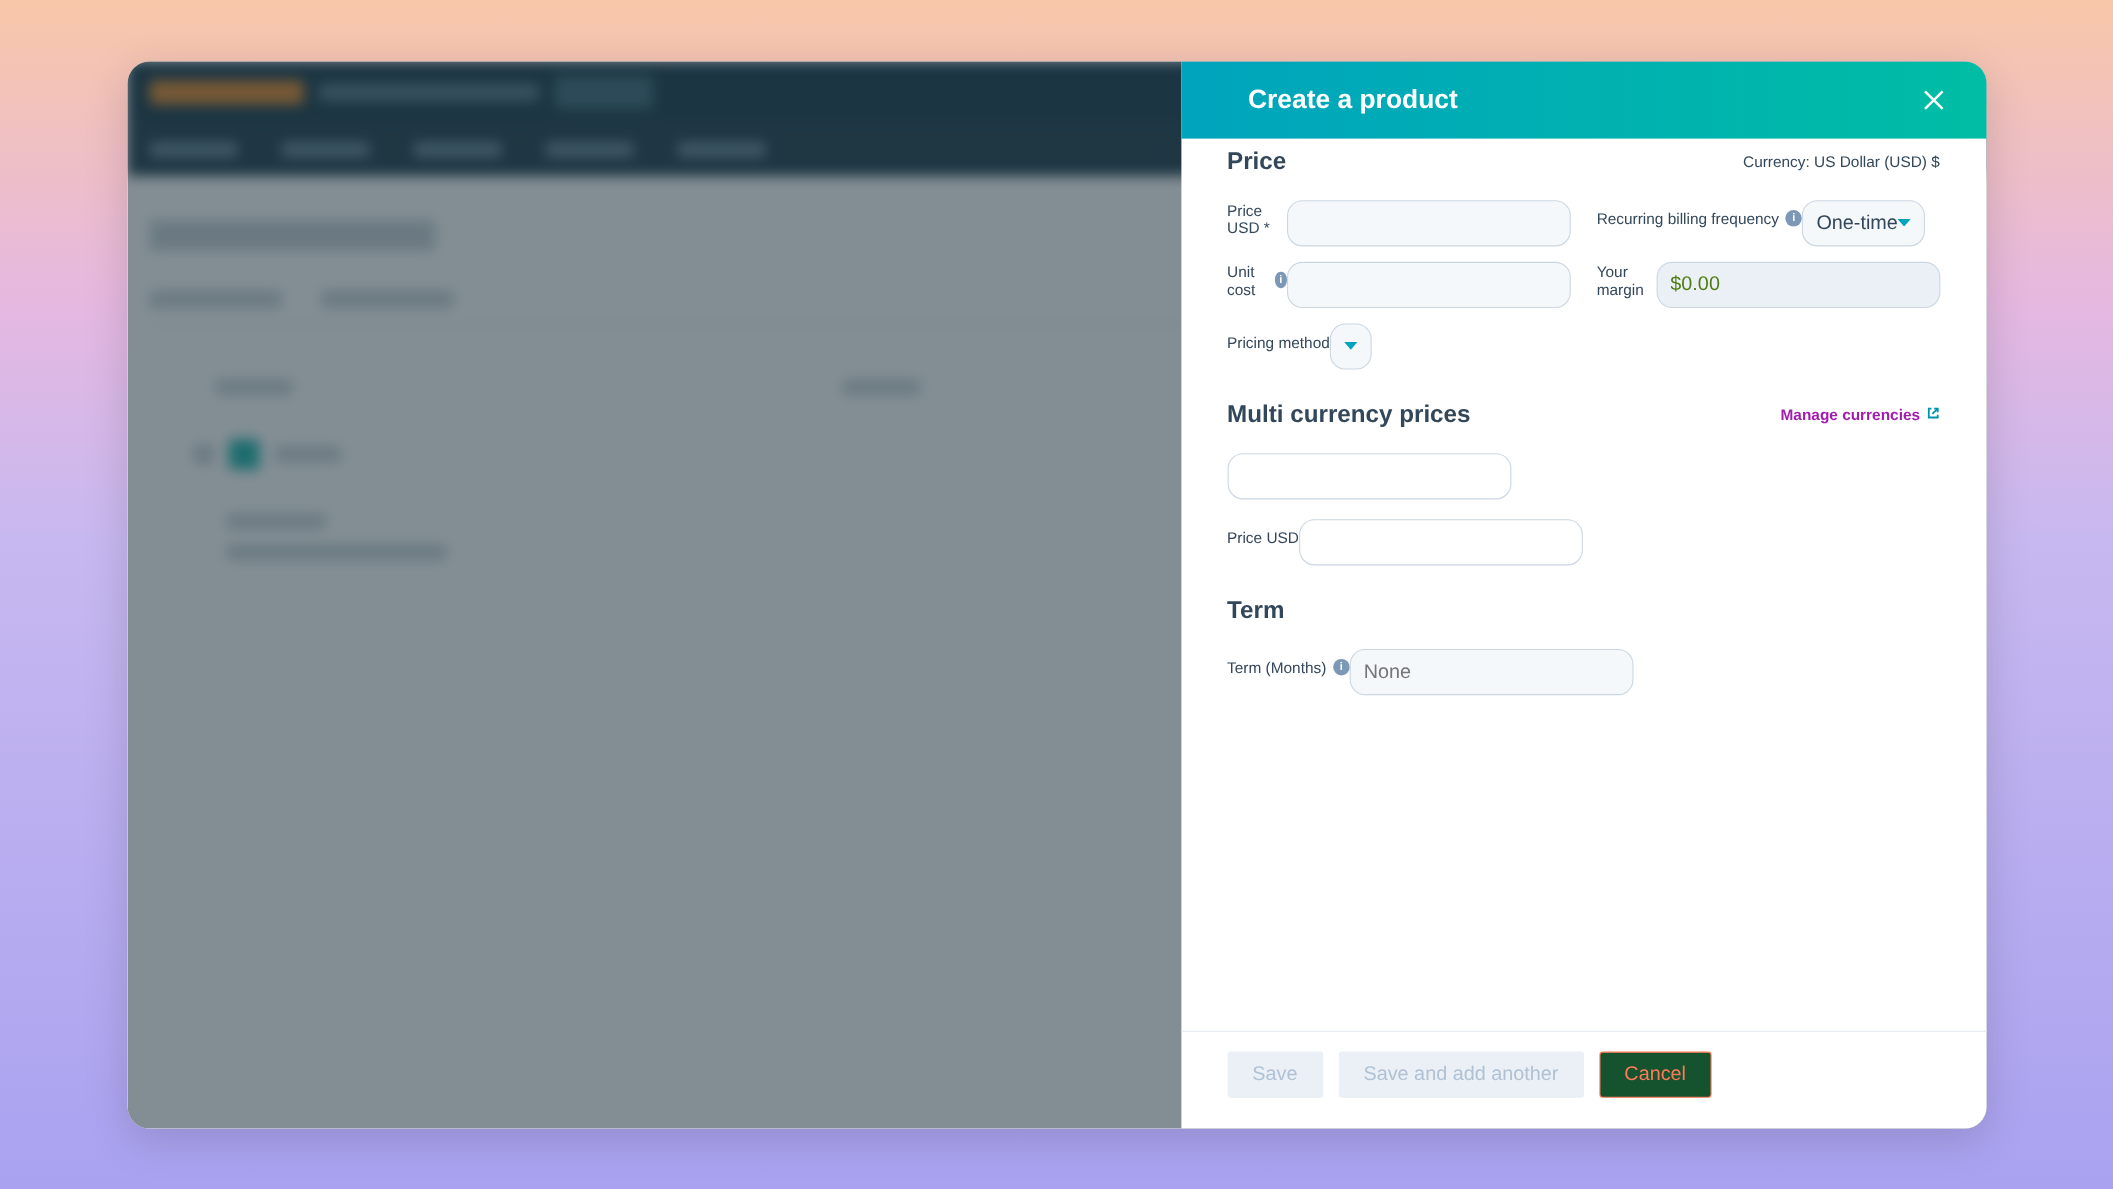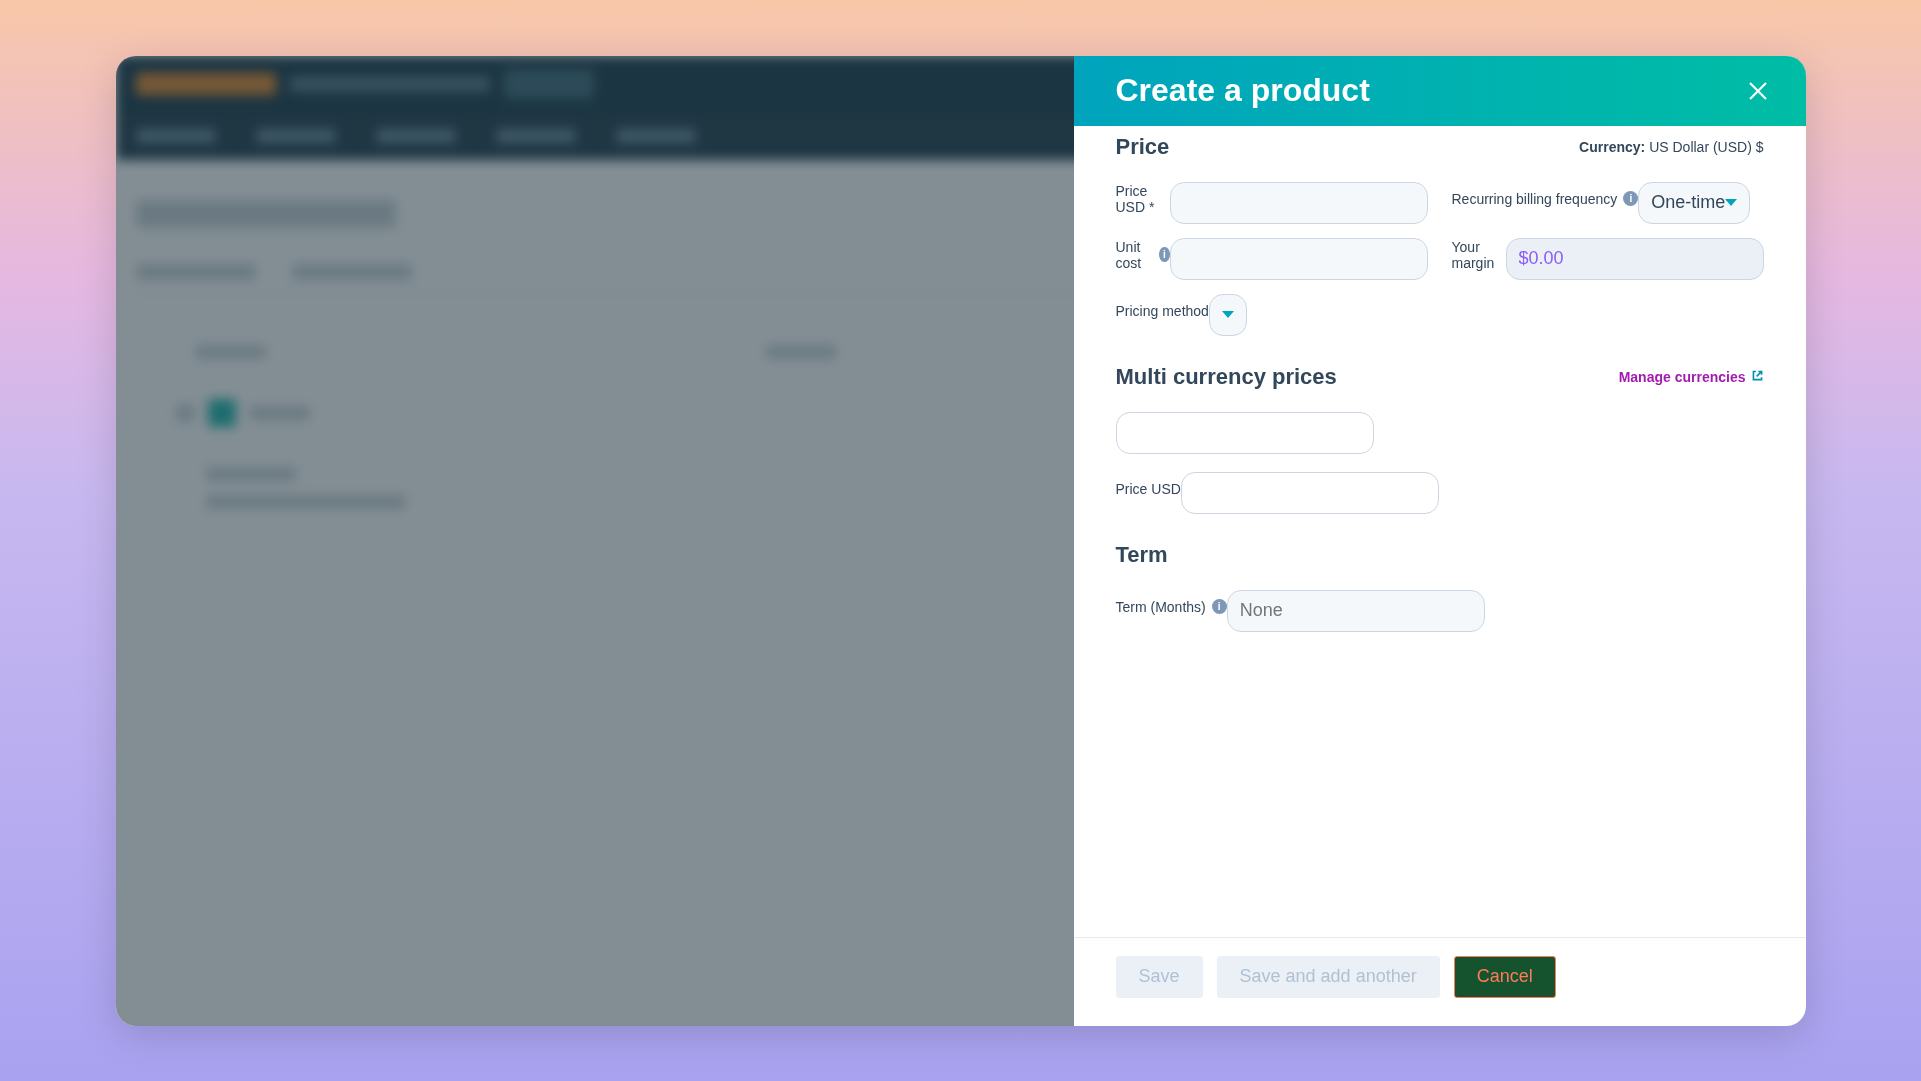--- a/index.html
+++ b/index.html
@@ -59,43 +59,43 @@
     background:#fff;
     display:flex; flex-direction:column;
   }
   .panel-header {
     background: linear-gradient(90deg, #00a4bd 0%, #00bda5 100%);
     height: 70px;
     display:flex; align-items:center; justify-content:space-between;
     padding: 0 32px 0 42px;
     color:#fff;
   }
-  .panel-title { font-size: 32px; font-weight: 600; }
+  .panel-title { font-size: 24px; font-weight: 600; margin-left: 19px; }
   .close-btn { width:32px;height:32px;display:flex;align-items:center;justify-content:center;cursor:pointer;}
   .close-btn svg { width:24px;height:24px;stroke:#fff;stroke-width:2.2;}
 
   .panel-body {
     flex:1; overflow-y:auto; padding: 8px 42px 30px 42px;
     color:#33475b;
   }
   .section-head { display:flex; justify-content:space-between; align-items:center; margin-bottom: 22px;}
   .section-title { font-size: 22px; font-weight:700; color:#33475b; }
   .currency-label { font-size:14px; color:#33475b; }
-  .currency-label b { font-weight:700; }
+  .currency-label b { font-weight:400; }
 
   .row2col { display:flex; gap:24px; margin-bottom:14px;}
   .field { flex:1; display:flex; }
   .field-label { font-size:14px; color:#33475b; margin-bottom:8px; display:flex; align-items:center; gap:6px;}
   .help-icon { width:15px;height:15px;border-radius:50%;background:#7c98b6;display:inline-flex;align-items:center;justify-content:center;color:#fff;font-size:10px;font-weight:700;}
   .input, .select {
     height:42px; border:1px solid #cbd6e2; border-radius:14px; background:#f5f8fa;
     padding:0 12px; font-size:18px; color:#33475b;
   }
   .input-plain { background:#f5f8fa; }
-  .readonly { background:#eaf0f6; color:#8b5cf6; border-color:#cbd6e2;}
+  .readonly { background:#eaf0f6; color:#4d7c0f; border-color:#cbd6e2;}
   .select { display:flex; align-items:center; justify-content:space-between; cursor:pointer; background:#f5f8fa;}
   .caret { width:0;height:0;border-left:6px solid transparent;border-right:6px solid transparent;border-top:7px solid #00a4bd;}
   .full { width:100%; }
 
   .spacer { height: 28px; }
 
   .link { color:#a21caf; font-size:14px; font-weight:600; display:inline-flex; align-items:center; gap:5px; cursor:pointer;}
   .ext-icon svg{width:13px;height:13px;stroke:#0091ae;stroke-width:2;fill:none;}
 
   .panel-footer {

